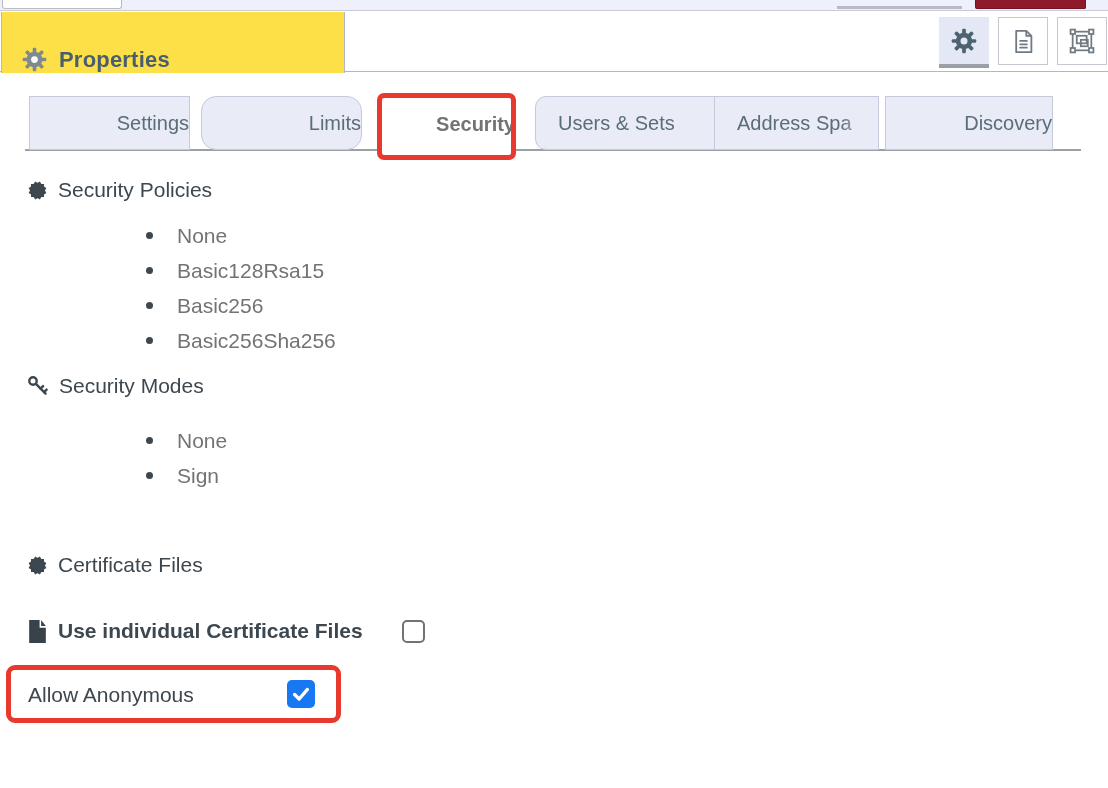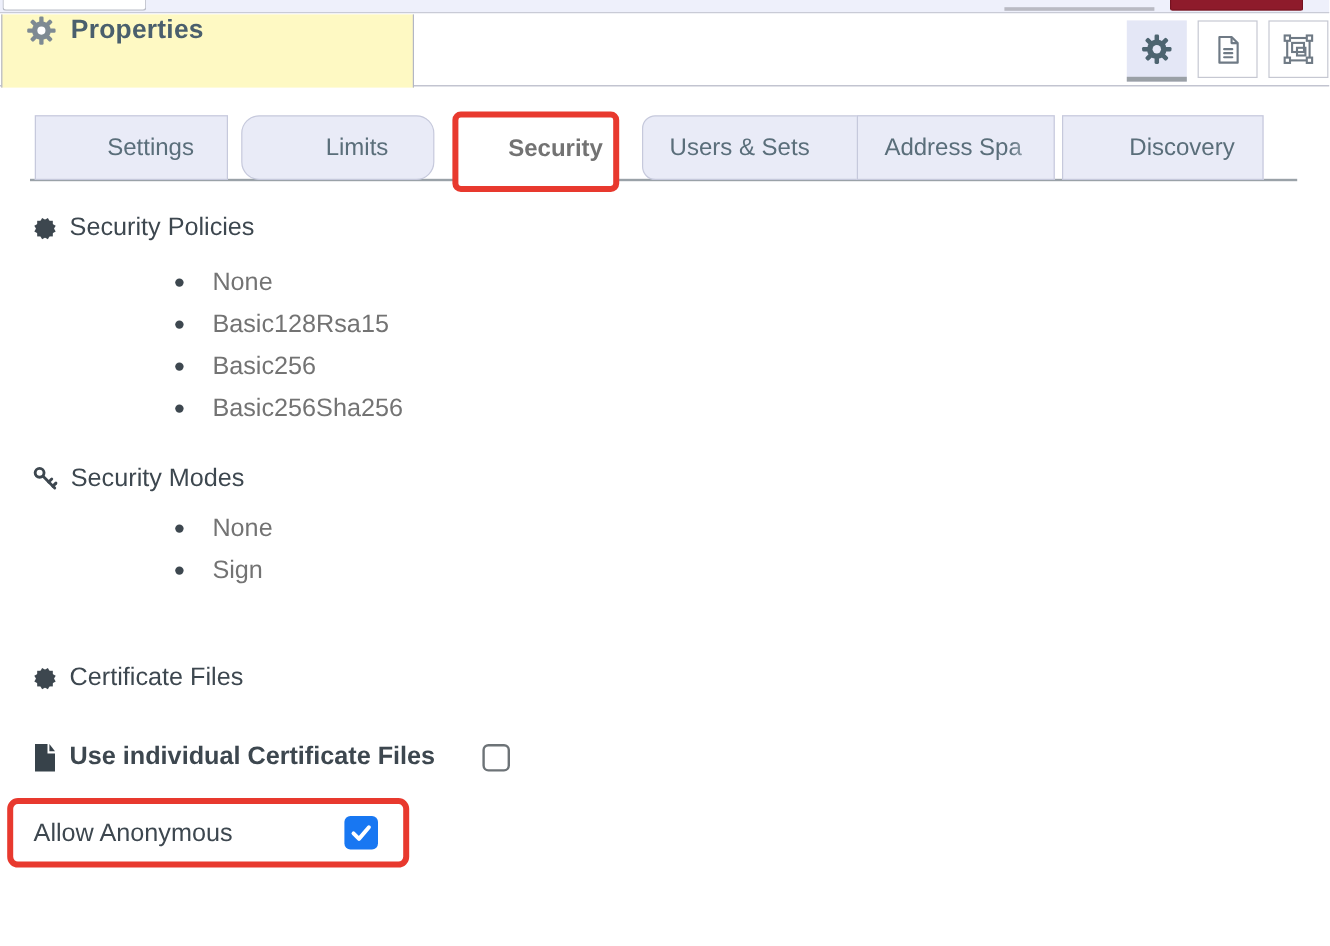--- a/index.html
+++ b/index.html
@@ -12,53 +12,53 @@
                background:#eef0fb; border-bottom:1px solid #c9cbd6; }
   .remnant-dropdown { position:absolute; left:2px; top:0; width:120px; height:9px;
                background:#fff; border:1px solid #b9bcc7; border-top:none; border-radius:0 0 3px 3px; }
   .remnant-graybar { position:absolute; left:837px; top:6px; width:125px; height:3px; background:#b9bac3; }
   .remnant-redbtn { position:absolute; left:975px; top:0; width:111px; height:9px;
                background:#8e1b2b; border:1px solid #74121f; border-top:none; border-radius:0 0 2px 2px; }
 
   
   .header-band { position:absolute; left:0; top:12px; width:1108px; height:60px;
                background:#fff; border-bottom:1px solid #b3b6c5; }
-  .props-tab { position:absolute; left:1px; top:12px; width:344px; height:61px; background:#fef9c3;
+  .props-tab { position:absolute; left:1px; top:12px; width:344px; height:61px; background:#fde047;
                border-left:1px solid #b3b6c5; border-right:1px solid #b3b6c5; z-index:2;
-               display:flex; align-items:flex-start; gap:11px; padding-left:19px; }
+               display:flex; align-items:flex-end; gap:11px; padding-left:19px; }
   .props-title { font-size:22px; font-weight:bold; color:#4a5f6d; letter-spacing:0.2px; }
   .icon { display:inline-flex; align-items:center; justify-content:center; }
 
   .toolbar { position:absolute; top:17px; left:939px; height:52px; z-index:3; display:flex; align-items:flex-start; }
   .tb-btn { width:50px; height:48px; display:flex; align-items:center; justify-content:center;
             background:#fff; border:1px solid #c6c8d2; margin-right:9px; cursor:pointer; }
   .tb-btn:last-child { margin-right:0; }
   .tb-btn.selected { background:#e4e7f6; border:none; border-bottom:4px solid #9aa0a6; height:51px; }
   .tb-btn .ic { color:#6f7a85; }
   .tb-btn.selected .ic { color:#4d6470; }
 
   
   .tabs-underline { position:absolute; left:25px; top:149px; width:1056px; border-top:2px solid #9aa2a8; }
   .tab { position:absolute; top:96px; height:54px; background:#e9ebf7; border:1px solid #c6c9dc;
-         display:flex; align-items:center; justify-content:center;
+         display:flex; align-items:center; justify-content:flex-end;
          font-size:20px; color:#5a6e7a; cursor:pointer; overflow:hidden; white-space:nowrap;padding-left:32px; }
   .tab.trunc { justify-content:flex-start; padding-left:22px; }
   .tab-fade { position:absolute; right:1px; top:1px; bottom:1px; width:36px;
               background:linear-gradient(90deg, rgba(233,235,247,0), #e9ebf7 85%); pointer-events:none; }
   .tab.active { background:#fff; border:none; font-weight:bold; color:#737373; height:57px; z-index:2; }
 
   
   .hl { position:absolute; border:5px solid #e8392e; z-index:5; pointer-events:none; }
   .hl-security { left:377px; top:93px; width:139px; height:67px; border-radius:7px; }
   .hl-anon { left:6px; top:665px; width:335px; height:58px; border-radius:9px; }
 
   
   .section-header { position:absolute; left:26px; height:28px; display:flex; align-items:center; gap:9px;
                     font-size:21px; color:#3d474f; }
-  .sec-1 { top:176px; } .sec-2 { top:385px; } .sec-3 { top:551px; }
+  .sec-1 { top:176px; } .sec-2 { top:372px; } .sec-3 { top:551px; }
   .bullet-list { position:absolute; left:146px; }
   .bl-1 { top:218px; } .bl-2 { top:423px; }
   .bullet-item { height:35px; display:flex; align-items:center; font-size:21px; color:#737373;gap:12px; }
   .dot { width:7px; height:7px; border-radius:50%; background:#3d474f; margin-right:12px; flex:0 0 auto; }
 
   .opt-row1 { position:absolute; left:27px; top:617px; height:28px; display:flex; align-items:center; gap:10px;
               font-size:21px; color:#3d474f;font-weight:bold; }
   .checkbox-unchecked { position:absolute; left:402px; top:620px; width:23px; height:23px;
               border:2px solid #6d7377; border-radius:5px; background:#fff; cursor:pointer; }
   .opt-row2-label { position:absolute; left:28px; top:681px; height:28px; display:flex; align-items:center;

